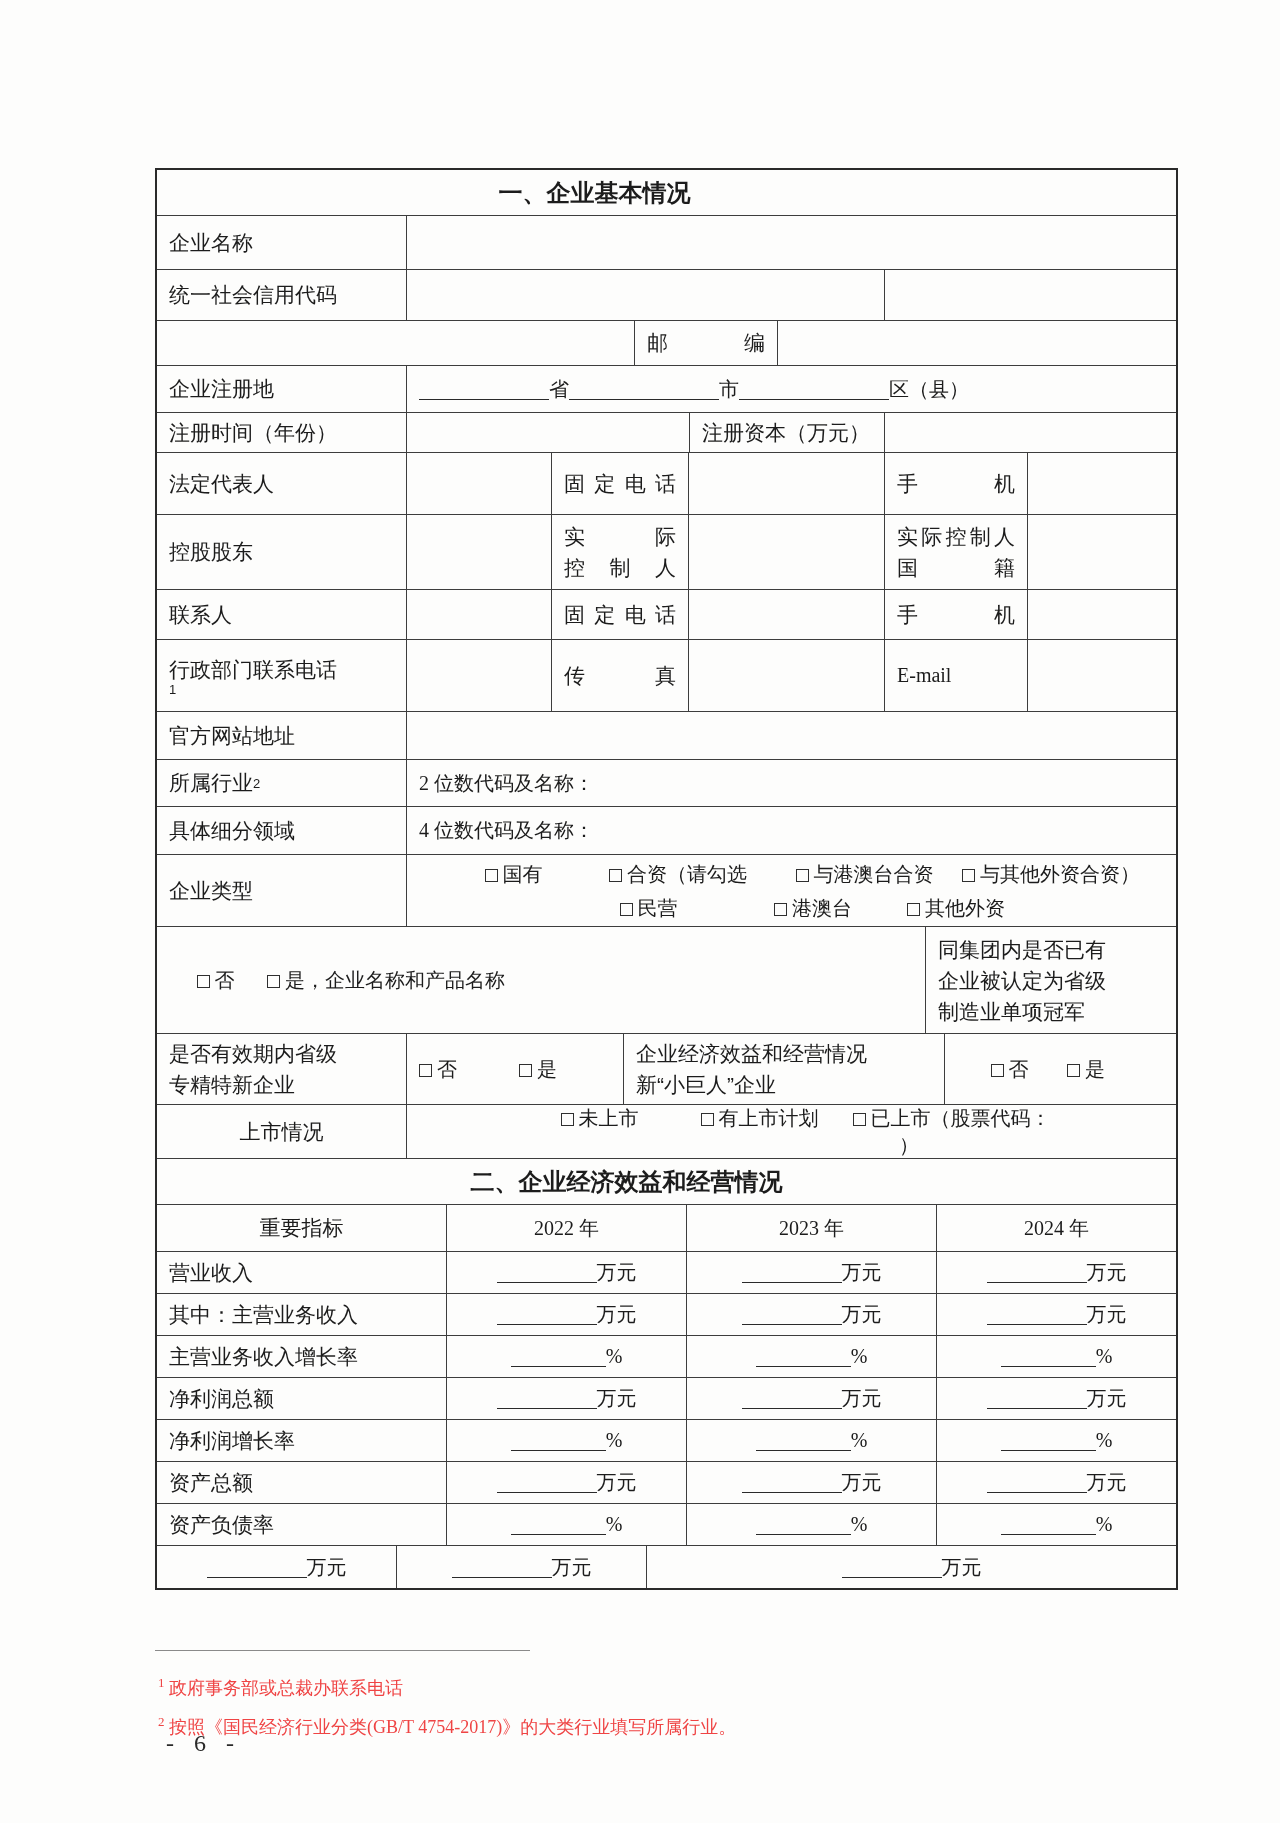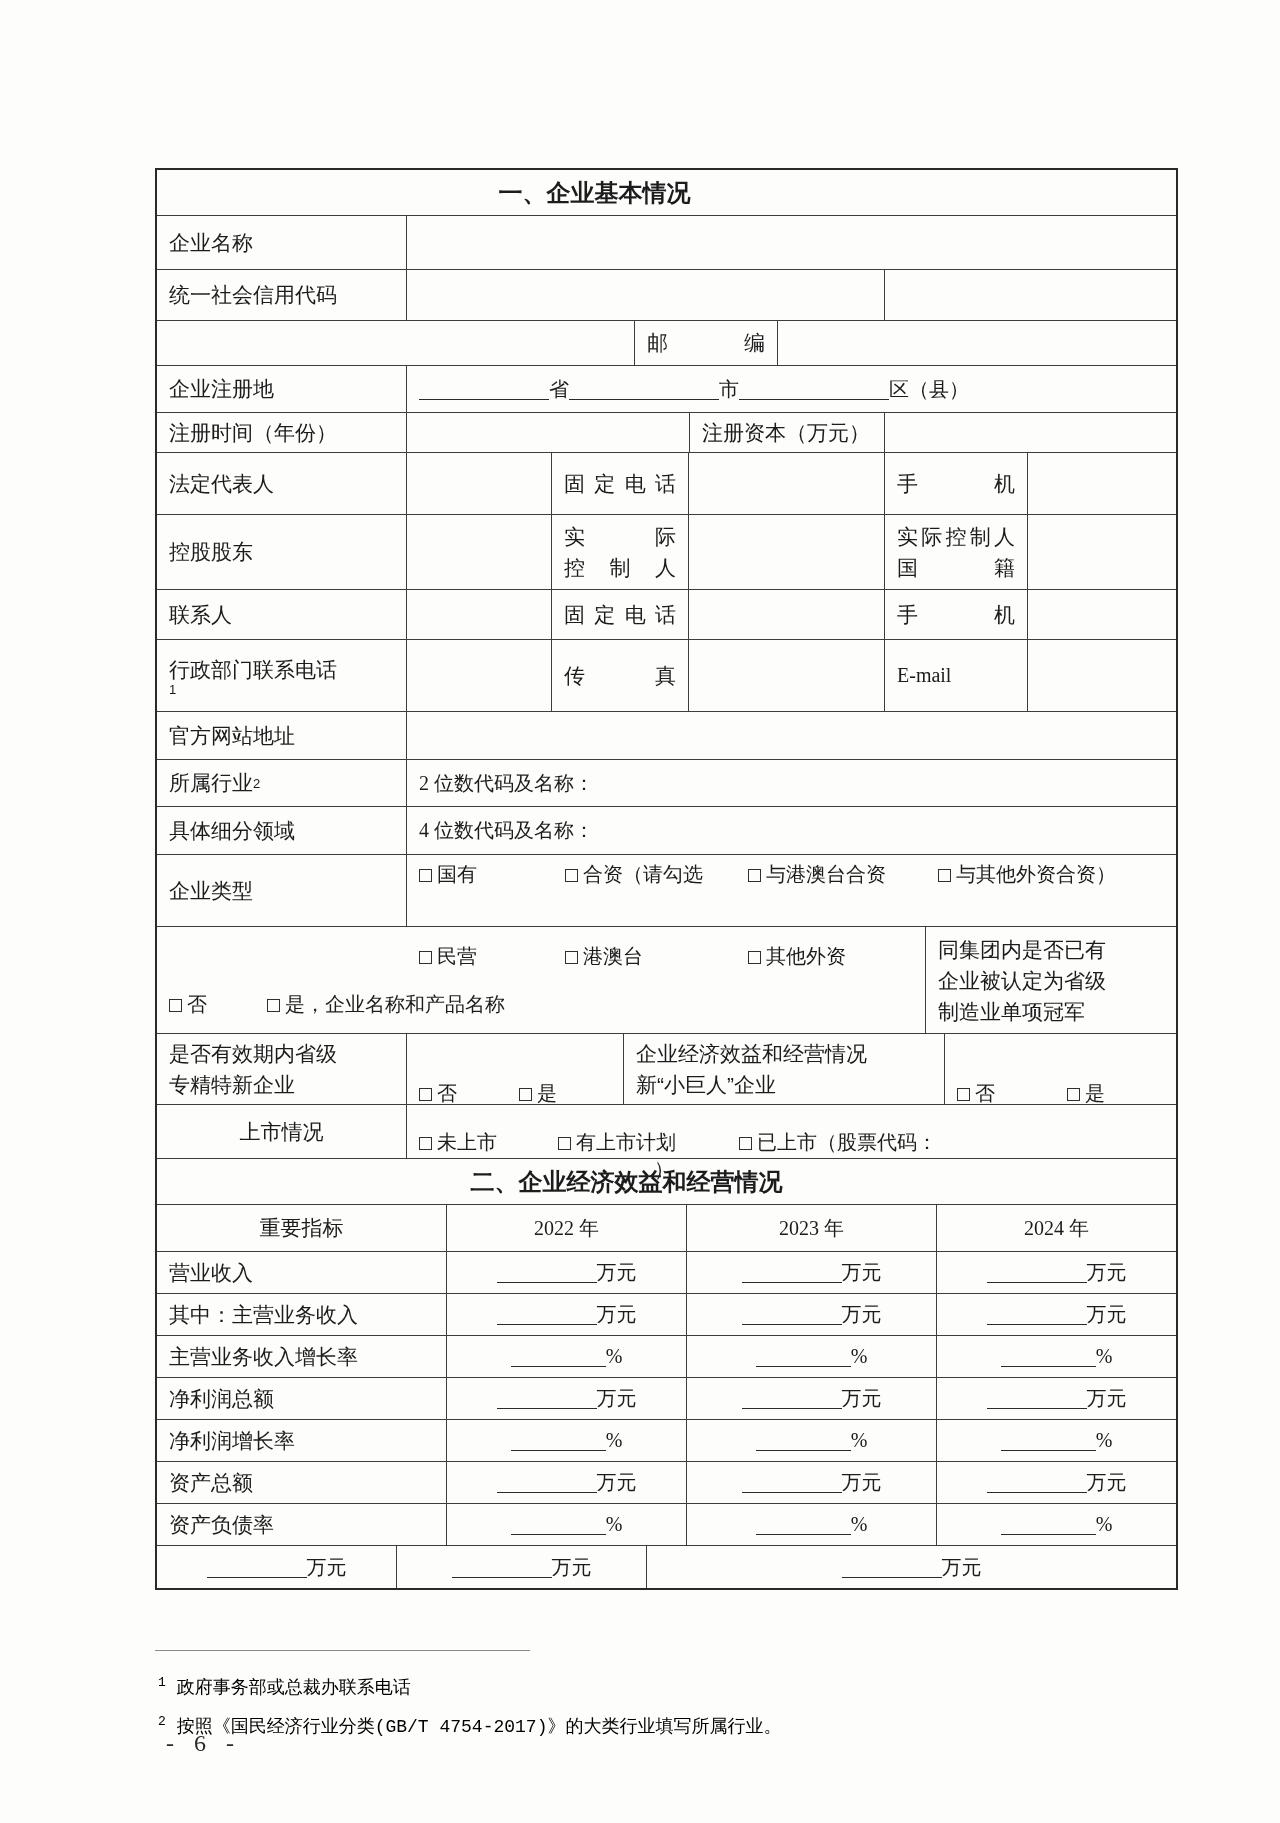--- a/index.html
+++ b/index.html
@@ -14,21 +14,21 @@
     position: absolute; left: 155px; top: 168px; width: 1023px;
     border: 2px solid #2a2a2a; background: #fdfdfc;
   }
   .trow { display: flex; border-bottom: 1px solid #3d3d3d; }
   .trow:last-child { border-bottom: none; }
   .cell {
     display: flex; align-items: center;
     border-right: 1px solid #3d3d3d; padding: 0 12px;
   }
   .cell:last-child { border-right: none; }
-  .grow { flex: 1; min-width: 0; }
+  .grow { flex: 1; min-width: 0; text-align: center; }
   .inner { width: 100%; }
   .jline { text-align: justify; text-align-last: justify; }
   .lbl { font-size: 21px; }
   .serif { font-family: "Liberation Serif", "DejaVu Serif", serif; font-size: 20px; }
   .center { justify-content: center; }
   .title-cell { font-weight: bold; font-size: 24px; }
   .h46{height:46px}.h54{height:54px}.h51{height:51px}.h45{height:45px}.h47{height:47px}
   .h40{height:40px}.h62{height:62px}.h75{height:75px}.h50{height:50px}.h72{height:72px}
   .h48{height:48px}.h107{height:107px}.h71{height:71px}.h42{height:42px}
   .w250{width:250px}.w478{width:478px}.w283{width:283px}.w195{width:195px}
@@ -37,39 +37,39 @@
   .cb {
     display: inline-block; width: 13px; height: 13px;
     border: 1px solid #2f2f2f; margin-right: 5px; vertical-align: -1px;
     background: #fdfdfc;
   }
   .blank {
     display: inline-block; border-bottom: 1.5px solid #2a2a2a;
     height: 20px; vertical-align: -4px;
   }
   .bw100{width:100px}.bw95{width:95px}.bw130{width:130px}.bw150{width:150px}
-  .opt { display: inline-block; white-space: nowrap; margin-top: 48px; }
+  .opt { display: inline-block; white-space: nowrap; }
   .ow141{width:141px}.ow178{width:178px}.ow185{width:185px}.ow93{width:93px}
   .ow95{width:95px}.ow105{width:105px}.ow134{width:134px}.ow176{width:176px}
   .spacer230 { display: inline-block; width: 230px; }
   .line2 { line-height: 34px; }
   .lblline { line-height: 31px; }
   .supline { font-size: 13px; line-height: 12px; }
   sup { font-size: 13px; }
   .unit { margin-left: 0; }
   .shiftL72 { position: relative; left: -72px; }
   .shiftL40 { position: relative; left: -40px; }
   .footnote-rule {
     position: absolute; left: 155px; top: 1650px; width: 375px;
     border-top: 1.5px solid #8a8a8a;
   }
   .footnotes {
     position: absolute; left: 158px; top: 1666px;
-    font-family: Liberation Mono, monospace;
-    font-size: 18px; line-height: 33px; color: #000000;
+    font-family: Liberation Serif, serif;
+    font-size: 18px; line-height: 33px; color: #ef4444;
   }
   .pagenum {
     position: absolute; left: 166px; top: 1730px;
     font-family: "Liberation Serif", "DejaVu Serif", serif;
     font-size: 24px; letter-spacing: 7px; color: #2a2a2a;
   }
 </style>
 </head>
 <body>
 

